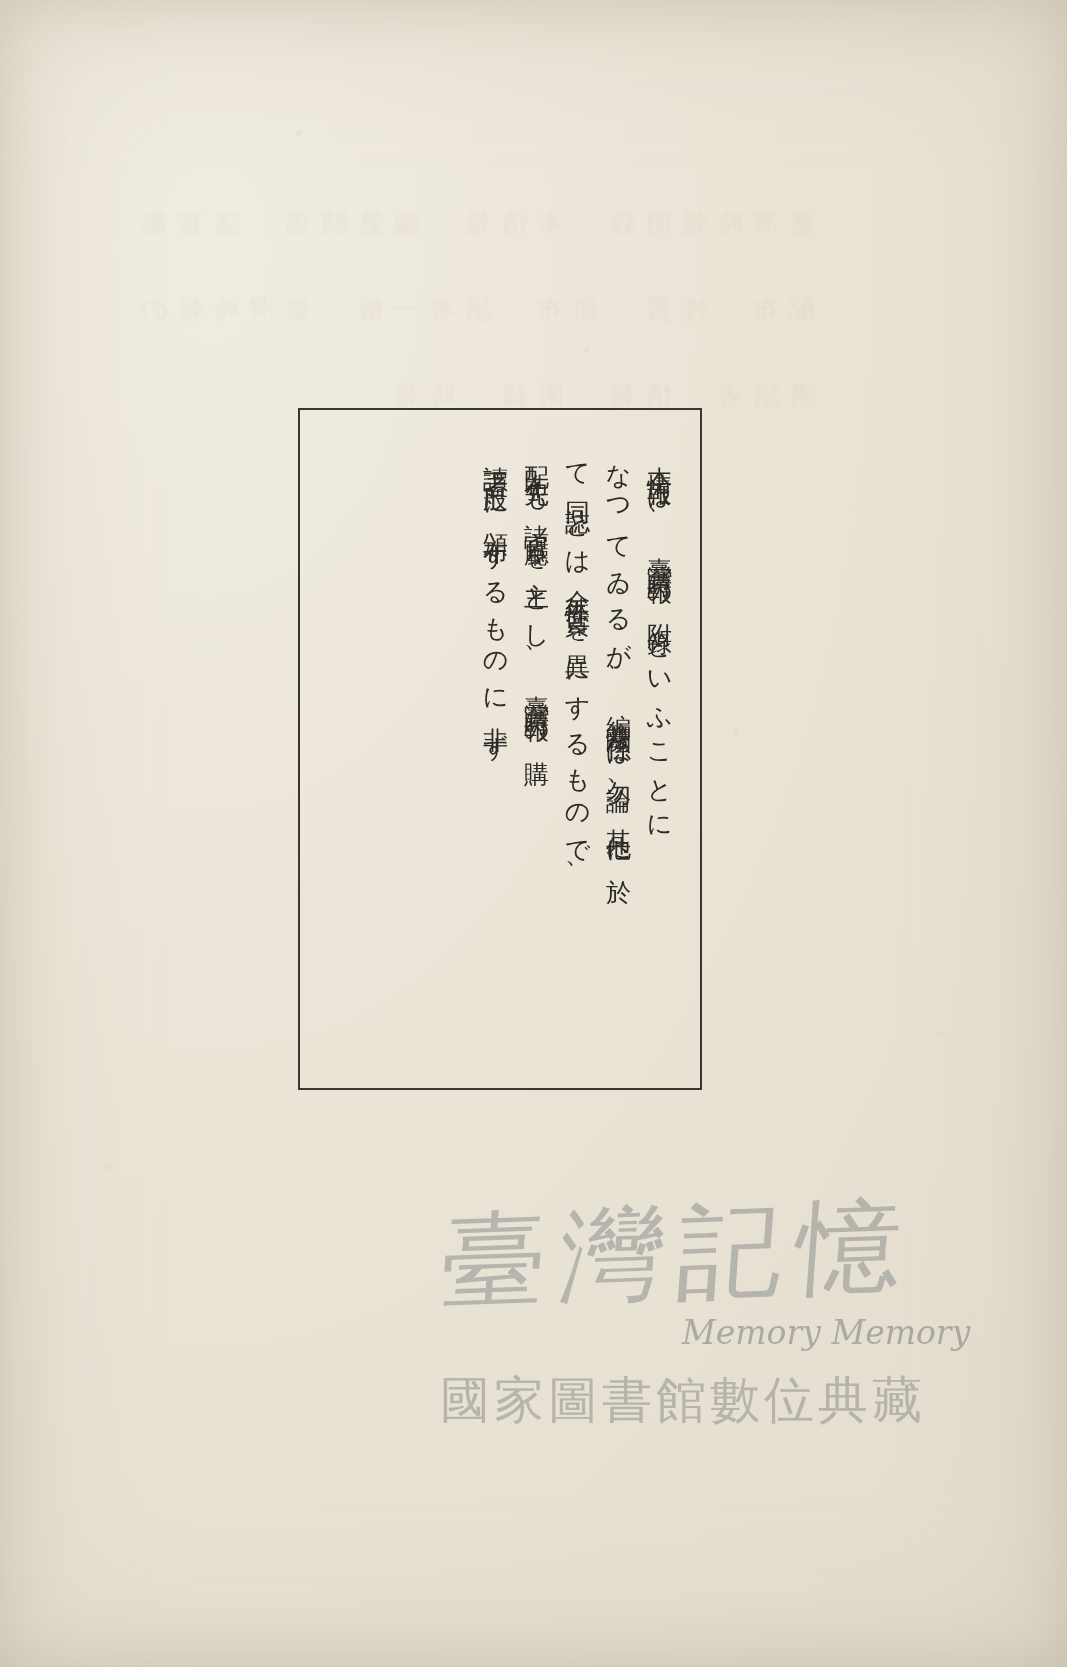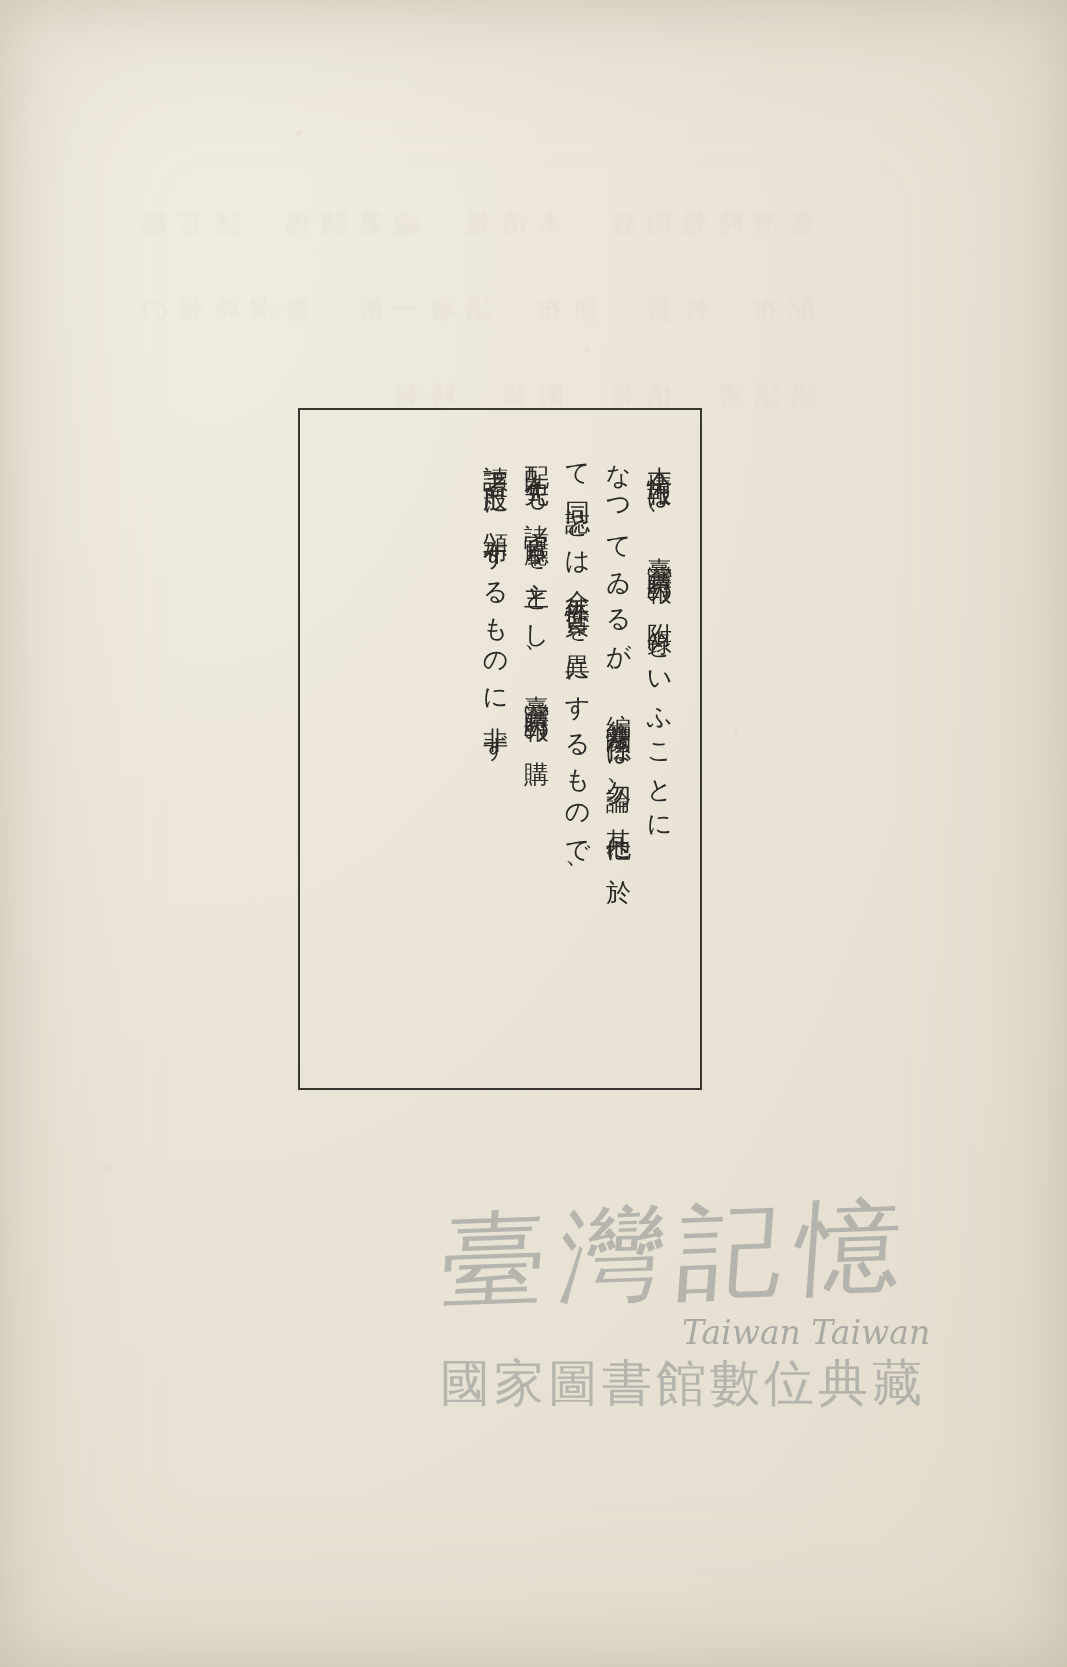--- a/index.html
+++ b/index.html
@@ -127,21 +127,21 @@
     top: 128px;
     font-family: "DejaVu Serif", serif;
     font-style: italic;
     font-size: 33px;
     color: rgba(120,126,126,0.55);
     white-space: nowrap;
   }
   #wm-sub {
     position: absolute;
     left: 10px;
-    top: 165px;
+    top: 182px;
     font-family: Liberation Sans, sans-serif;
     font-size: 50px;
     letter-spacing: 4px;
     color: rgba(120,126,126,0.45);
     white-space: nowrap;
   }
 </style>
 </head>
 <body>
 
@@ -155,18 +155,18 @@
       <div class="vline">本情報は、臺灣時報の附錄といふことに</div>
       <div class="vline">なつてゐるが、編纂關係は勿論、其他に於</div>
       <div class="vline">て同誌とは全然性質を異にするもので、</div>
       <div class="vline">配布先も諸官廳を主とし、臺灣時報の購</div>
       <div class="vline">讀者一般に頒布するものに非ず</div>
     </div>
   </div>
 
   <div id="watermark">
     <div id="wm-cn">臺灣記憶</div>
-    <div id="wm-en">Taiwan Taiwan</div>
+    <div id="wm-en">Memory Memory</div>
     <div id="wm-sub">國家圖書館數位典藏</div>
   </div>
 
   <div class="vignette"></div>
 </div>
 
 </body></html>

